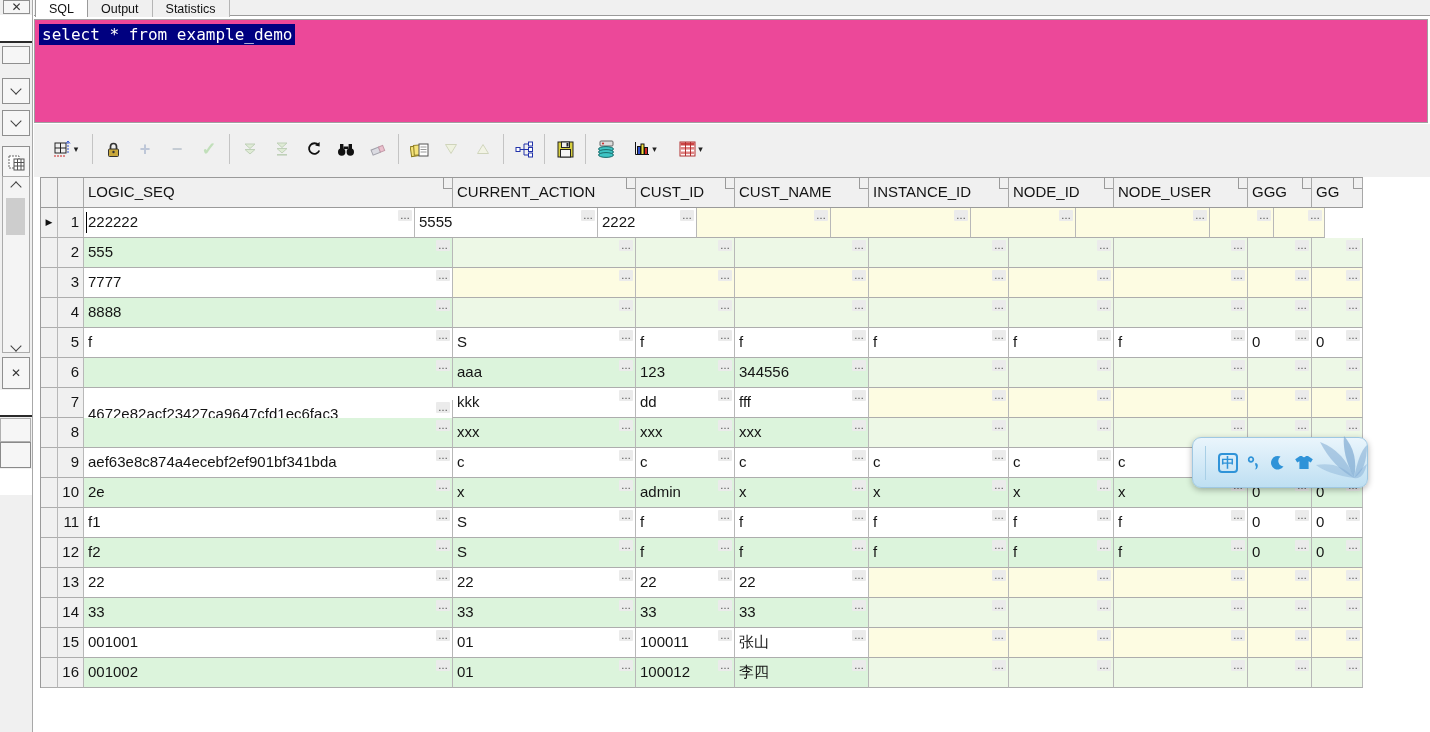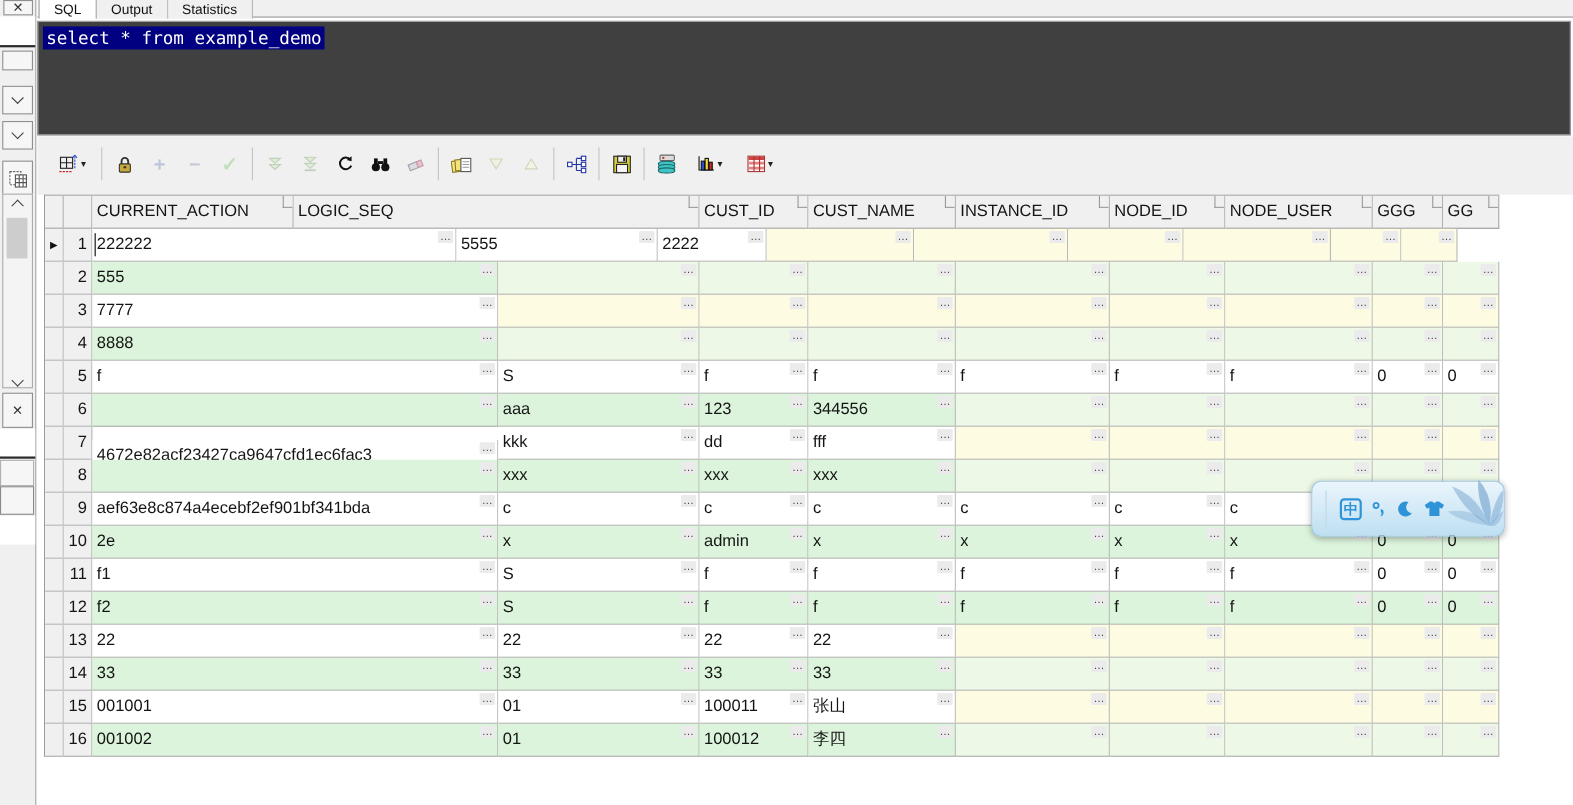--- a/index.html
+++ b/index.html
@@ -27,21 +27,21 @@
               background:#f0f0f0; border-bottom:1px solid #9a9a9a; }
   .tabs { position:absolute; left:1px; top:0; height:17px; display:flex; }
   .tab { height:17px; padding:0 13px; font-size:12.5px; color:#111;
          display:flex; align-items:center; border-right:1px solid #b5b5b5;
          background:#f0f0f0; }
   .tab.active { background:#ffffff; border-left:1px solid #9a9a9a;
                 border-right:1px solid #9a9a9a; }
 
   
   .editor { position:absolute; left:34px; top:19px; width:1394px; height:104px;
-            background:#404040; border:1px solid #a0a0a0; }
+            background:#ec4899; border:1px solid #a0a0a0; }
   .sql-sel { position:absolute; left:4px; top:4px; background:#000080; color:#ffffff;
              font-family:"DejaVu Sans Mono","Liberation Mono",monospace;
              font-size:16px; padding:1px 3px; white-space:pre; }
 
   
   .toolzone { position:absolute; left:34px; top:124px; width:1396px; height:53px;
               background:#f0f0f0; }
   .toolbar { position:absolute; left:8px; top:8px; display:flex; align-items:center; }
   .tbtn { width:32px; height:34px; display:flex; align-items:center;
           justify-content:center; gap:2px; border:1px solid transparent; }
@@ -326,22 +326,22 @@
           </span>
           <span class="dd">▾</span>
         </div>
       </div>
   </div>
 
   <div class="grid">
       <div class="g-row">
         <div class="g-hcell" style="background: rgb(240, 240, 240); width: 17px; padding: 0px;"></div>
         <div class="g-hcell" style="width: 26px; padding: 0px;"></div>
+        <div class="g-hcell" style="width: 369px;"><span>LOGIC_SEQ</span><span class="grip"></span></div>
         <div class="g-hcell" style="width: 183px;"><span>CURRENT_ACTION</span><span class="grip"></span></div>
-        <div class="g-hcell" style="width: 369px;"><span>LOGIC_SEQ</span><span class="grip"></span></div>
         <div class="g-hcell" style="width: 99px;"><span>CUST_ID</span><span class="grip"></span></div>
         <div class="g-hcell" style="width: 134px;"><span>CUST_NAME</span><span class="grip"></span></div>
         <div class="g-hcell" style="width: 140px;"><span>INSTANCE_ID</span><span class="grip"></span></div>
         <div class="g-hcell" style="width: 105px;"><span>NODE_ID</span><span class="grip"></span></div>
         <div class="g-hcell" style="width: 134px;"><span>NODE_USER</span><span class="grip"></span></div>
         <div class="g-hcell" style="width: 64px;"><span>GGG</span><span class="grip"></span></div>
         <div class="g-hcell" style="width: 51px;"><span>GG</span><span class="grip"></span></div>
       </div>
       <div class="g-row">
         <div class="g-sel">▶</div>

